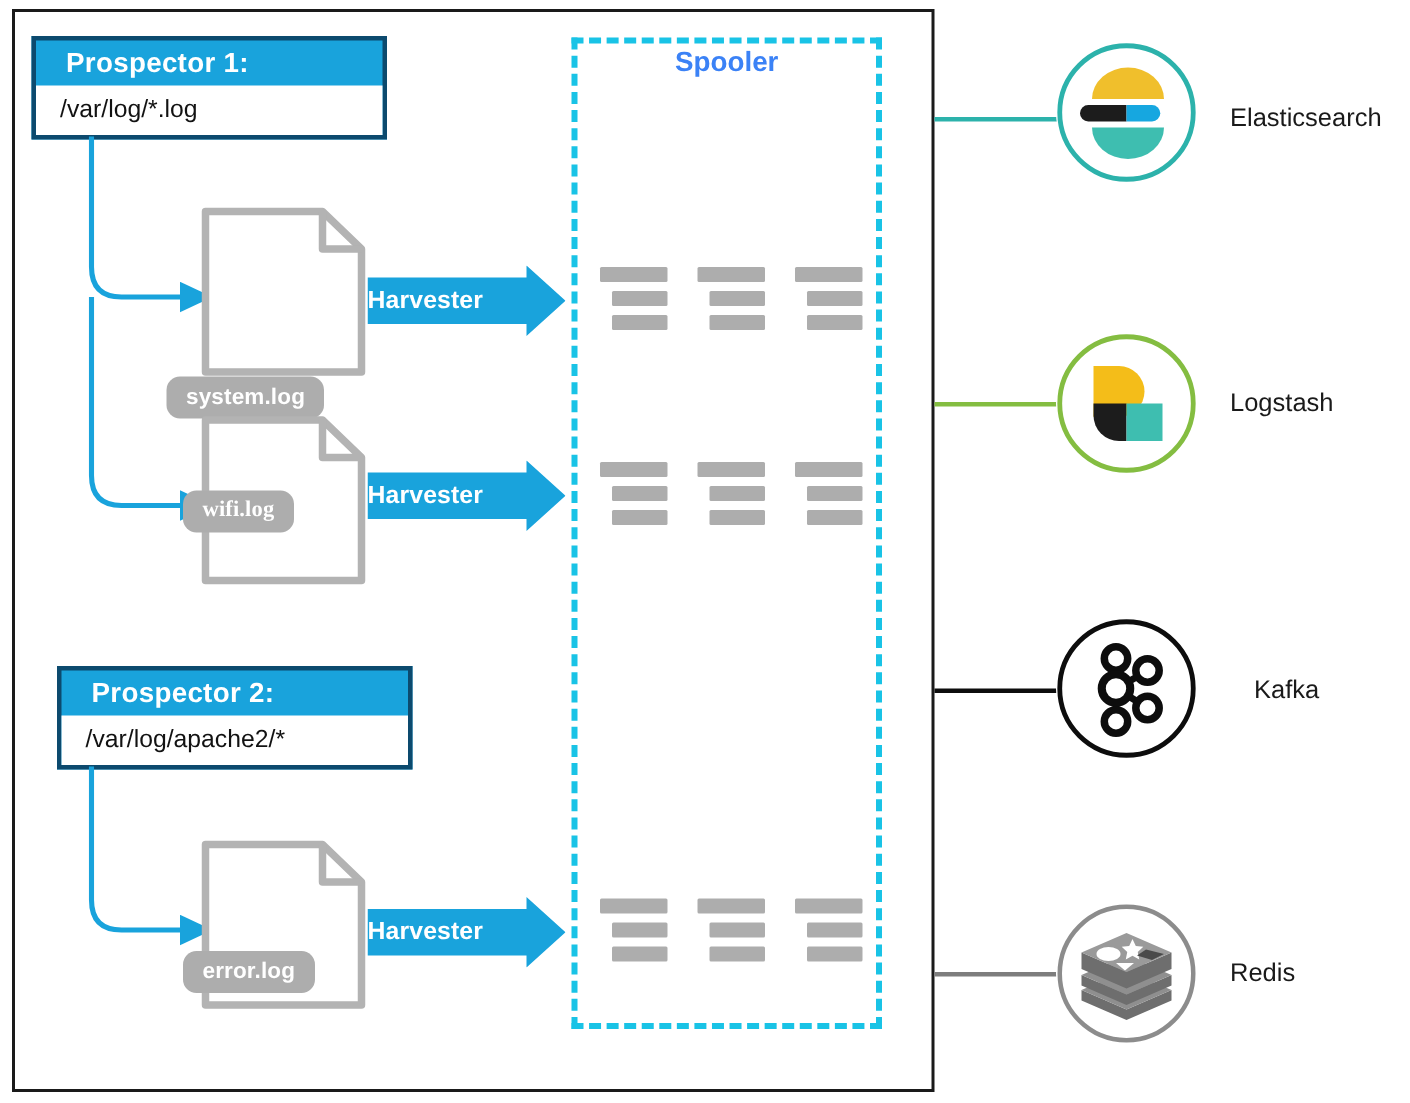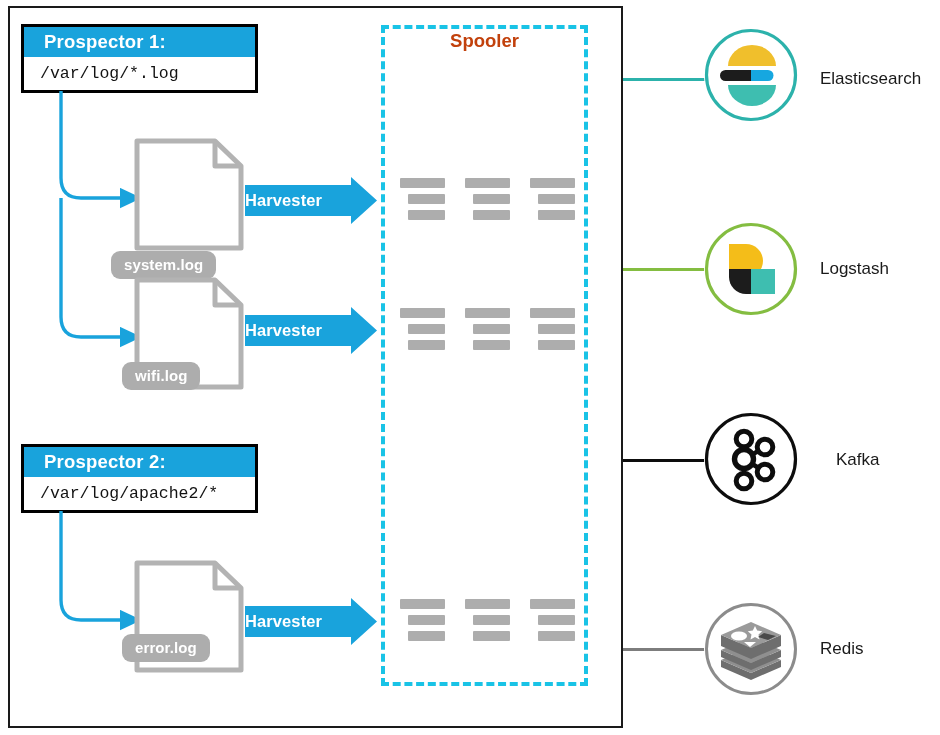--- a/index.html
+++ b/index.html
@@ -31,43 +31,43 @@
     font-size: 19px;
     font-weight: bold;
     color: #0d0d0d;
     letter-spacing: .1px;
   }
 
   
   .prospector {
     position: absolute;
     width: 237px;
-    border: 3px solid #000000;
+    border: 3px solid #0c4a6e;
     background: #19a3dc;
   }
   .prospector .p-title {
     height: 30px;
     line-height: 30px;
     padding-left: 20px;
     color: #ffffff;
     font-size: 18.5px;
     font-weight: bold;
     letter-spacing: .2px;
   }
   .prospector .p-path {
     background: #ffffff;
     height: 33px;
     line-height: 33px;
     padding-left: 16px;
     color: #121212;
-    font-family: Liberation Mono, monospace;
+    font-family: Liberation Sans, sans-serif;
     font-size: 16.5px;
   }
   #prospector-1 { left: 21px; top: 24px; }
-  #prospector-2 { left: 21px; top: 444px; }
+  #prospector-2 { left: 38px; top: 444px; }
 
   
   .doc {
     position: absolute;
     width: 112px; height: 115px;
   }
   .doc svg { display: block; width: 112px; height: 115px; }
   #doc-system { left: 133px; top: 137px; }
   #doc-wifi   { left: 133px; top: 276px; }
   #doc-error  { left: 133px; top: 559px; }
@@ -77,21 +77,21 @@
     background: #adadad;
     color: #ffffff;
     font-size: 15px;
     font-weight: bold;
     border-radius: 9px;
     padding: 5px 13px 6px 13px;
     white-space: nowrap;
     letter-spacing: .1px;
   }
   #tag-system { left: 111px; top: 219px; margin-top: 32px; }
-  #tag-wifi   { left: 122px; top: 362px; }
+  #tag-wifi   { left: 122px; top: 327px; font-family: Liberation Serif, serif; }
   #tag-error  { left: 122px; top: 634px; }
 
   
   .harvester {
     position: absolute;
     width: 132px; height: 47px;
   }
   .harvester svg { display:block; width:132px; height:47px; }
   .harvester .h-label {
     position: absolute;
@@ -115,21 +115,21 @@
     border: 4px dashed #19c3e6;
     background: transparent;
   }
   .spooler-title {
     position: absolute;
     left: 381px; top: 30px;
     width: 207px;
     text-align: center;
     font-size: 18.5px;
     font-weight: bold;
-    color: #c2410c;
+    color: #3b82f6;
   }
   .bar-group {
     position: absolute;
     width: 175px; height: 45px;
   }
   #bars-1 { left: 400px; top: 178px; }
   #bars-2 { left: 400px; top: 308px; }
   #bars-3 { left: 400px; top: 599px; }
   .bar-col { position: absolute; top: 0; width: 45px; height: 45px; }
   .bar-col:nth-child(1) { left: 0px; }

